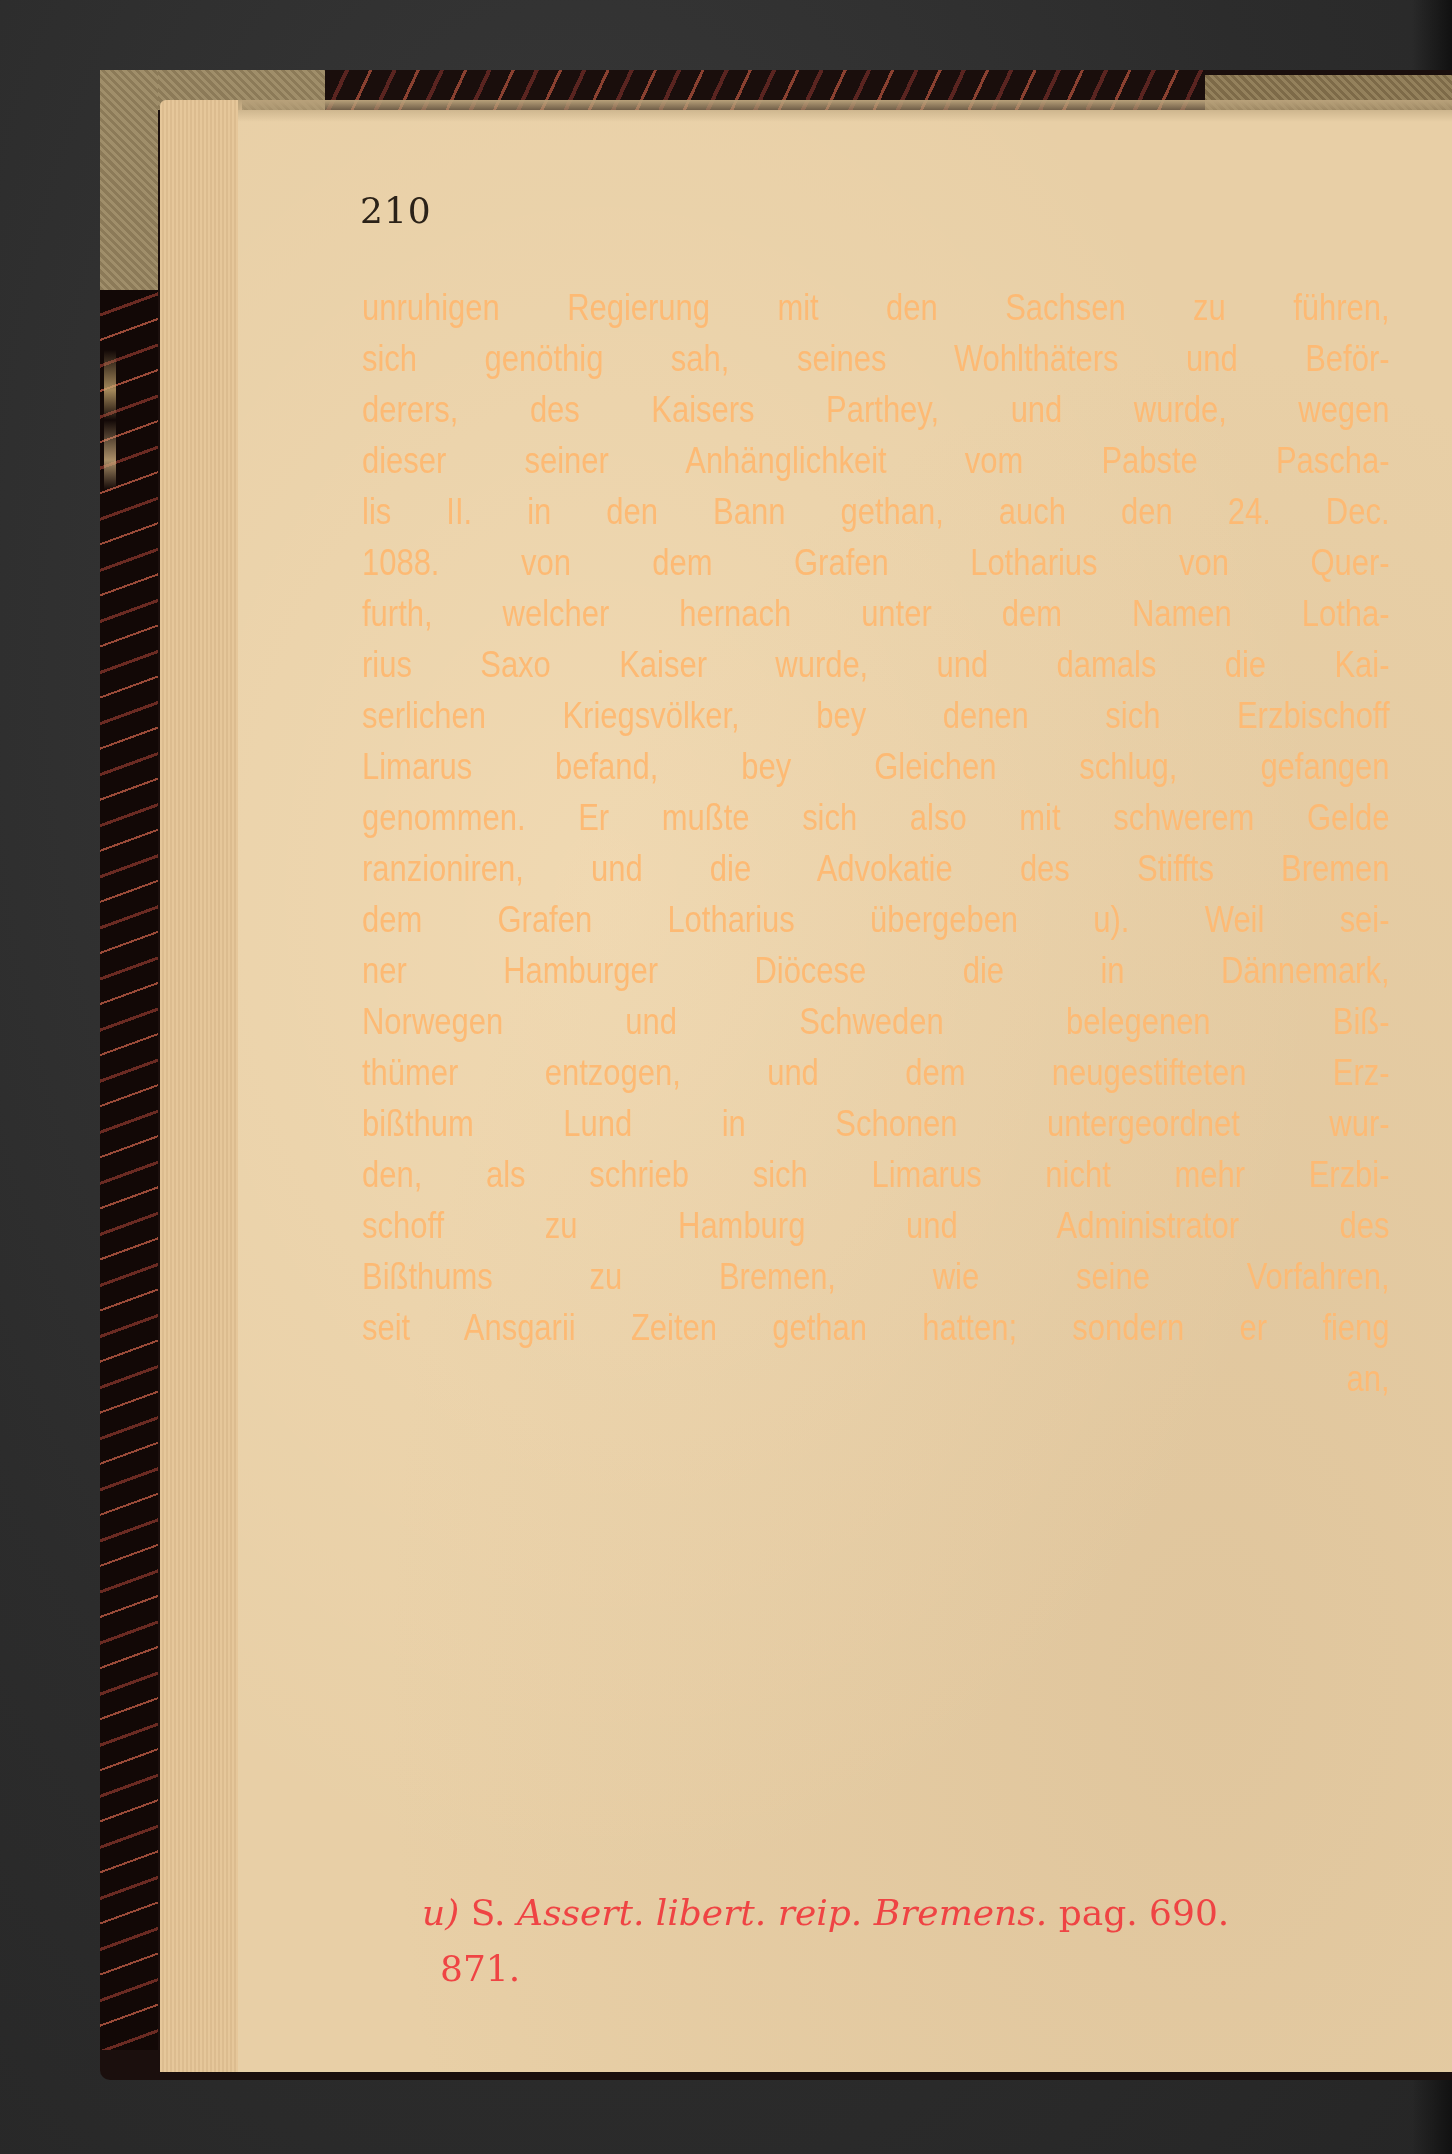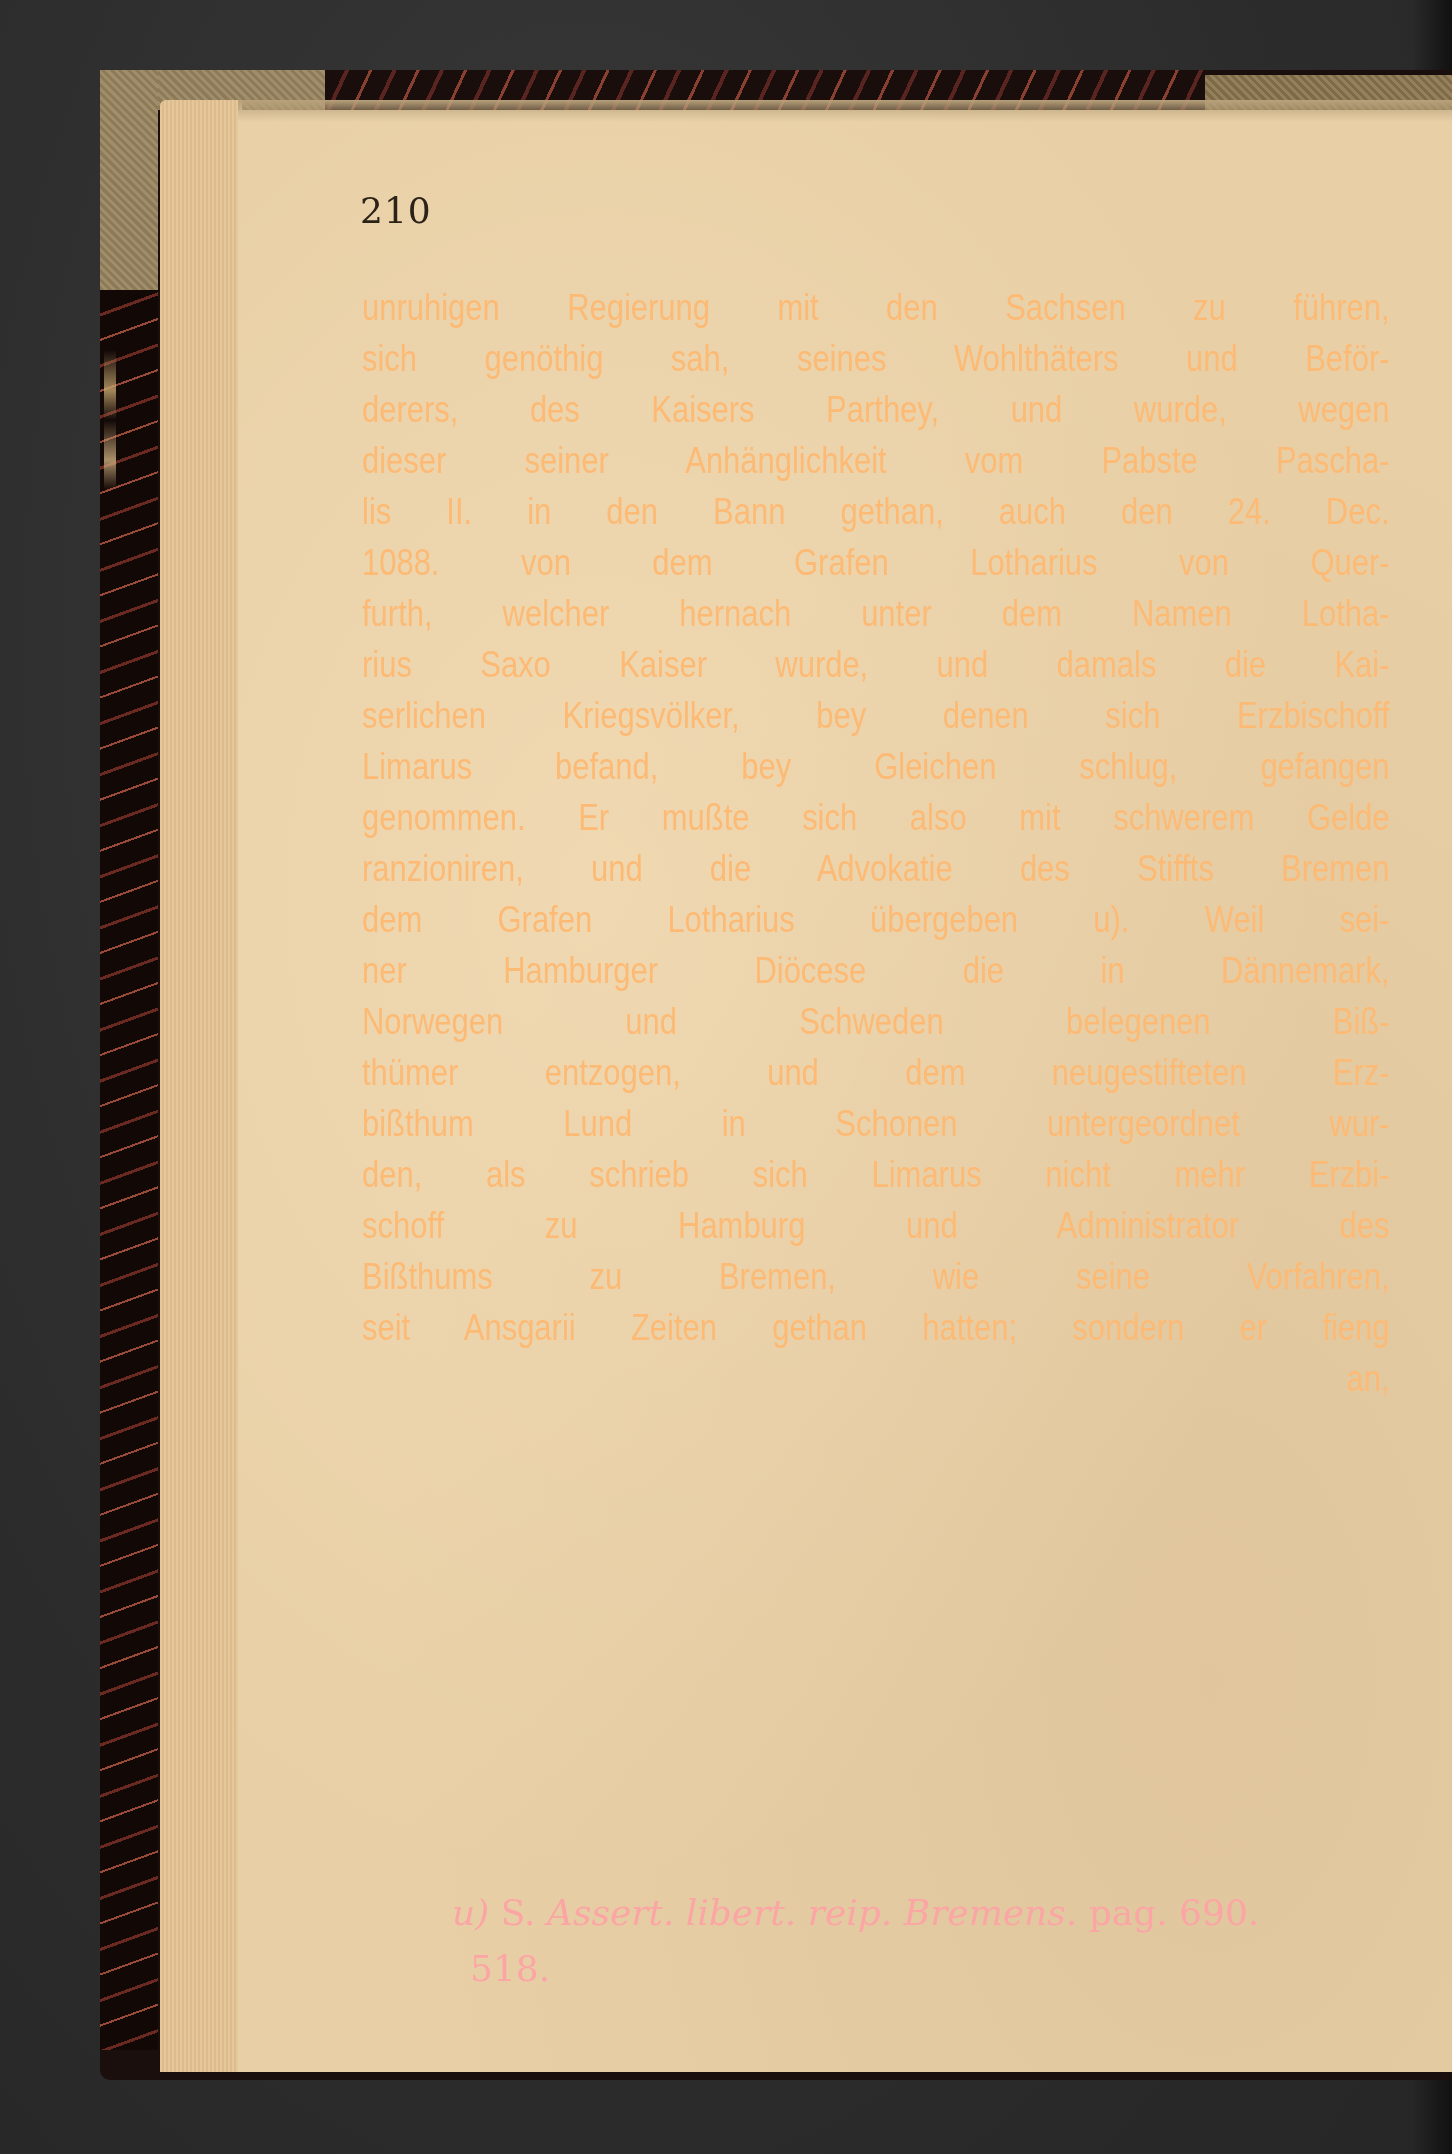--- a/index.html
+++ b/index.html
@@ -84,22 +84,22 @@
     display:block; white-space:nowrap;
     text-align:justify; text-align-last:justify;
     height:51px;
     transform:scaleX(0.86); transform-origin:left center;
     width:116%;
   }
   .line.last {
     text-align:right; text-align-last:right;
   }
   .footnote {
-    position:absolute; left:452px; top:1885px; width:960px;
-    color:#fca5a5; font-size:36px; line-height:56px;
+    position:absolute; left:422px; top:1885px; width:960px;
+    color:#ef4444; font-size:36px; line-height:56px;
     font-family:"DejaVu Serif", serif;
   }
   .fn-line { display:block; white-space:nowrap; }
   .fn-marker { font-style:italic; }
   .fn-italic { font-style:italic; }
   .fn-cont { padding-left:18px; }
 </style>
 </head>
 <body>
 
@@ -145,14 +145,14 @@
   <span class="line last">an,</span>
 </div>
 
 <div class="footnote">
   <span class="fn-line">
     <span class="fn-marker">u)</span>
     <span>S.</span>
     <span class="fn-italic">Assert. libert. reip. Bremens.</span>
     <span>pag. 690.</span>
   </span>
-  <span class="fn-line fn-cont">518.</span>
+  <span class="fn-line fn-cont">871.</span>
 </div>
 
 </body></html>

